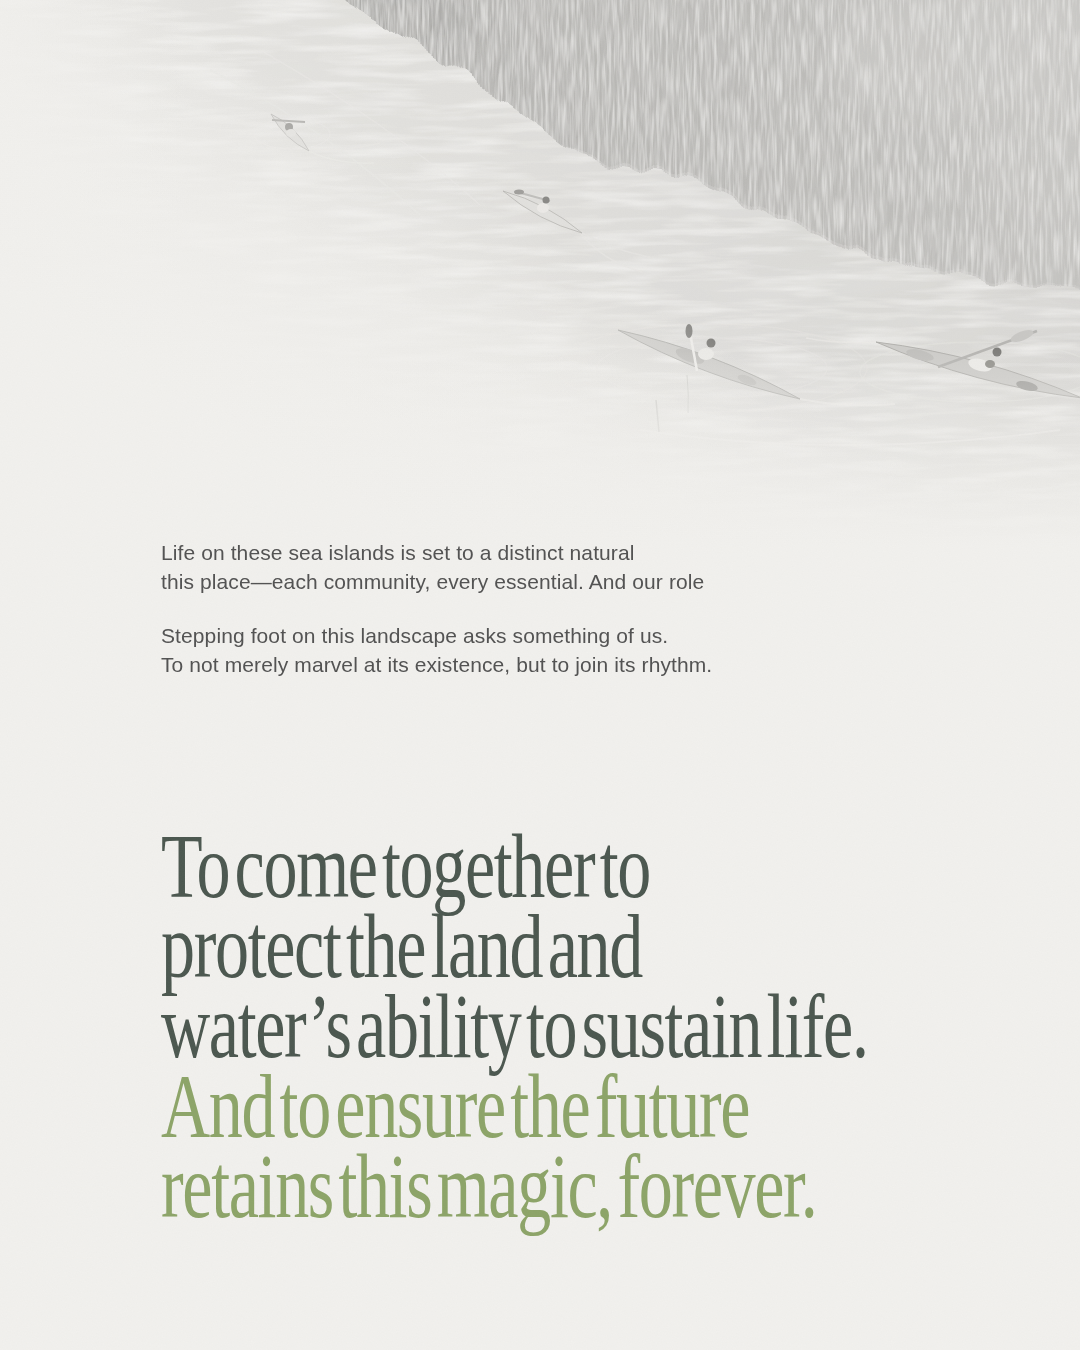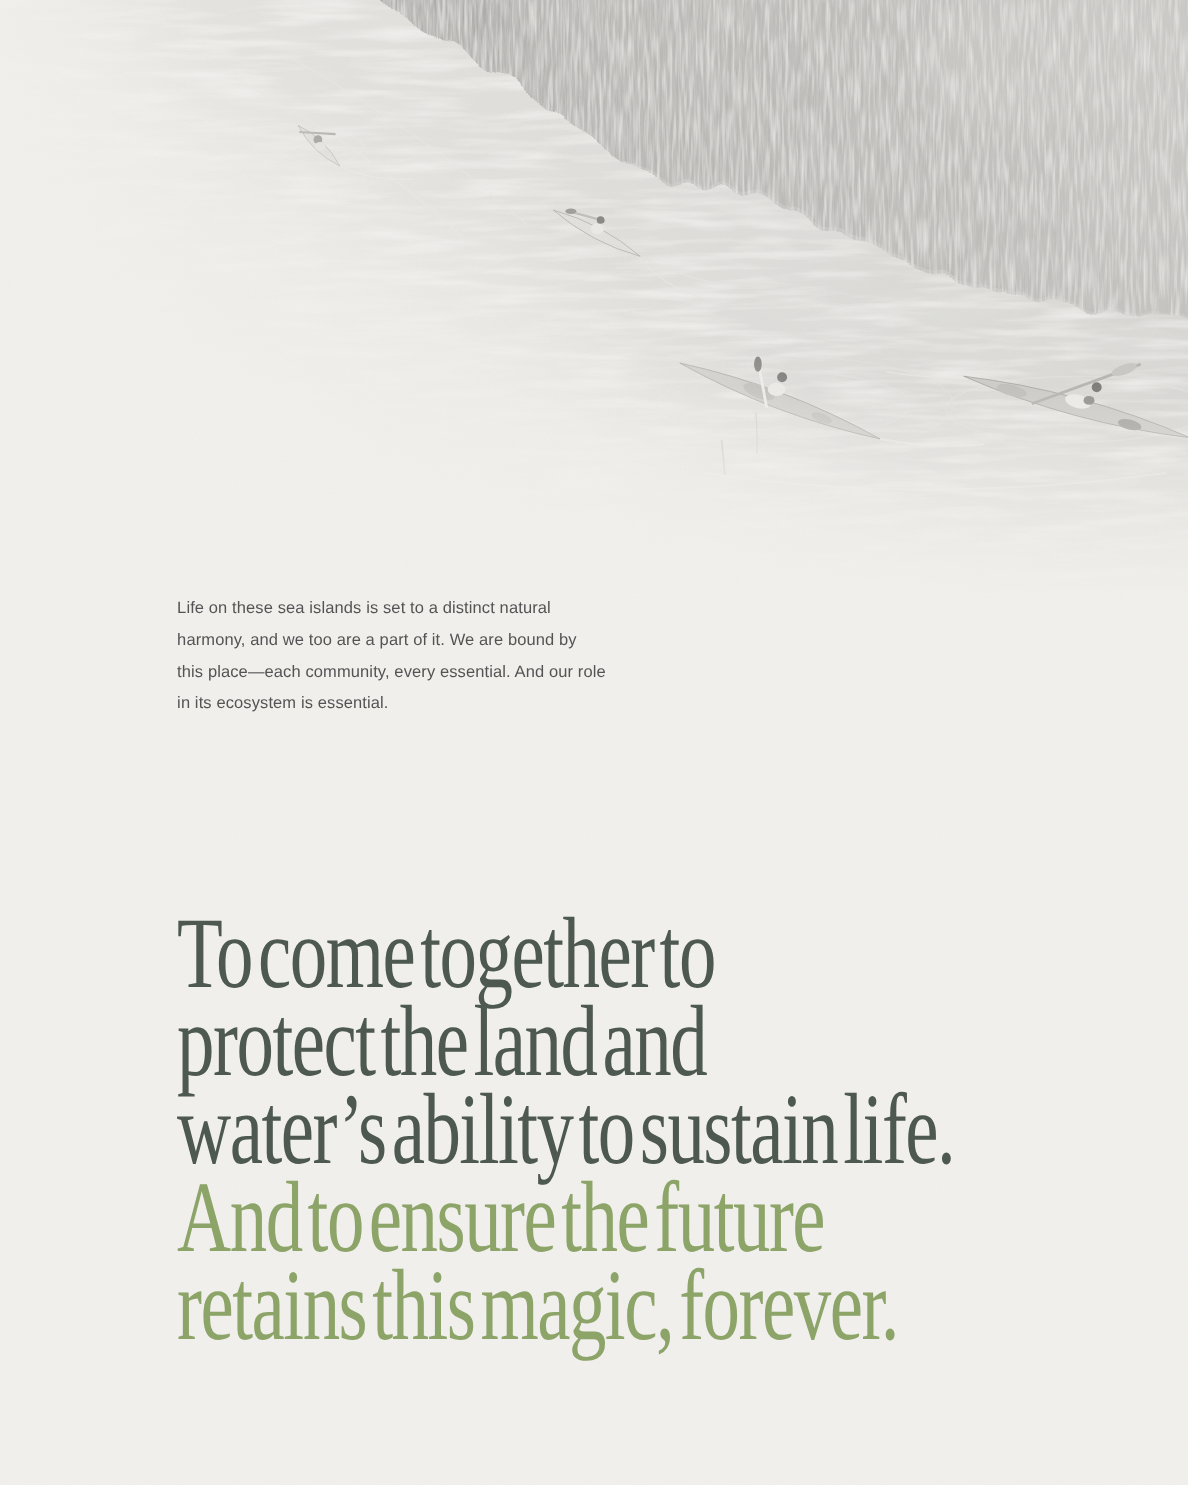--- a/index.html
+++ b/index.html
@@ -10,21 +10,21 @@
     overflow:hidden;
     font-family:"Liberation Sans",sans-serif;
   }
   .photo{
     position:absolute;top:0;left:0;width:1080px;height:560px;
   }
   .photo svg{display:block}
   .intro{
     position:absolute;left:161px;top:538px;width:640px;
     color:var(--body-text,#515151);
-    font-size:15px;line-height:29px;letter-spacing:0.1px;
+    font-size:21px;line-height:29px;letter-spacing:0.1px;
   }
   .intro p{margin:0;}
   .intro p + p{margin-top:25px;}
   .ln{display:block;}
   .headline{
     position:absolute;left:161px;top:826px;margin:0;
     font-family:"Liberation Serif","DejaVu Serif",serif;
     font-weight:400;
     font-size:92px;line-height:80px;
     letter-spacing:-0.02em;word-spacing:-0.15em;
@@ -185,23 +185,25 @@
 
       <rect x="0" y="0" width="1080" height="560" fill="url(#fadeDiag)"></rect>
       <rect x="0" y="0" width="200" height="560" fill="url(#fadeLeft)"></rect>
       <rect x="0" y="0" width="1080" height="560" fill="url(#fadeBottom)"></rect>
     </svg>
   </div>
 
   <div class="intro">
     <p>
       <span class="ln">Life on these sea islands is set to a distinct natural</span>
-      <span class="ln">harmony, and we too are a part of it. We are bound by</span>
       <span class="ln">this place—each community, every essential. And our role</span>
-      <span class="ln">in its ecosystem is essential.</span>
+    </p>
+    <p>
+      <span class="ln">Stepping foot on this landscape asks something of us.</span>
+      <span class="ln">To not merely marvel at its existence, but to join its rhythm.</span>
     </p>
   </div>
 
   <h1 class="headline">
     <span class="dark">
       <span class="hl">To come together to</span>
       <span class="hl">protect the land and</span>
       <span class="hl">water’s ability to sustain life.</span>
     </span>
     <span class="green">

